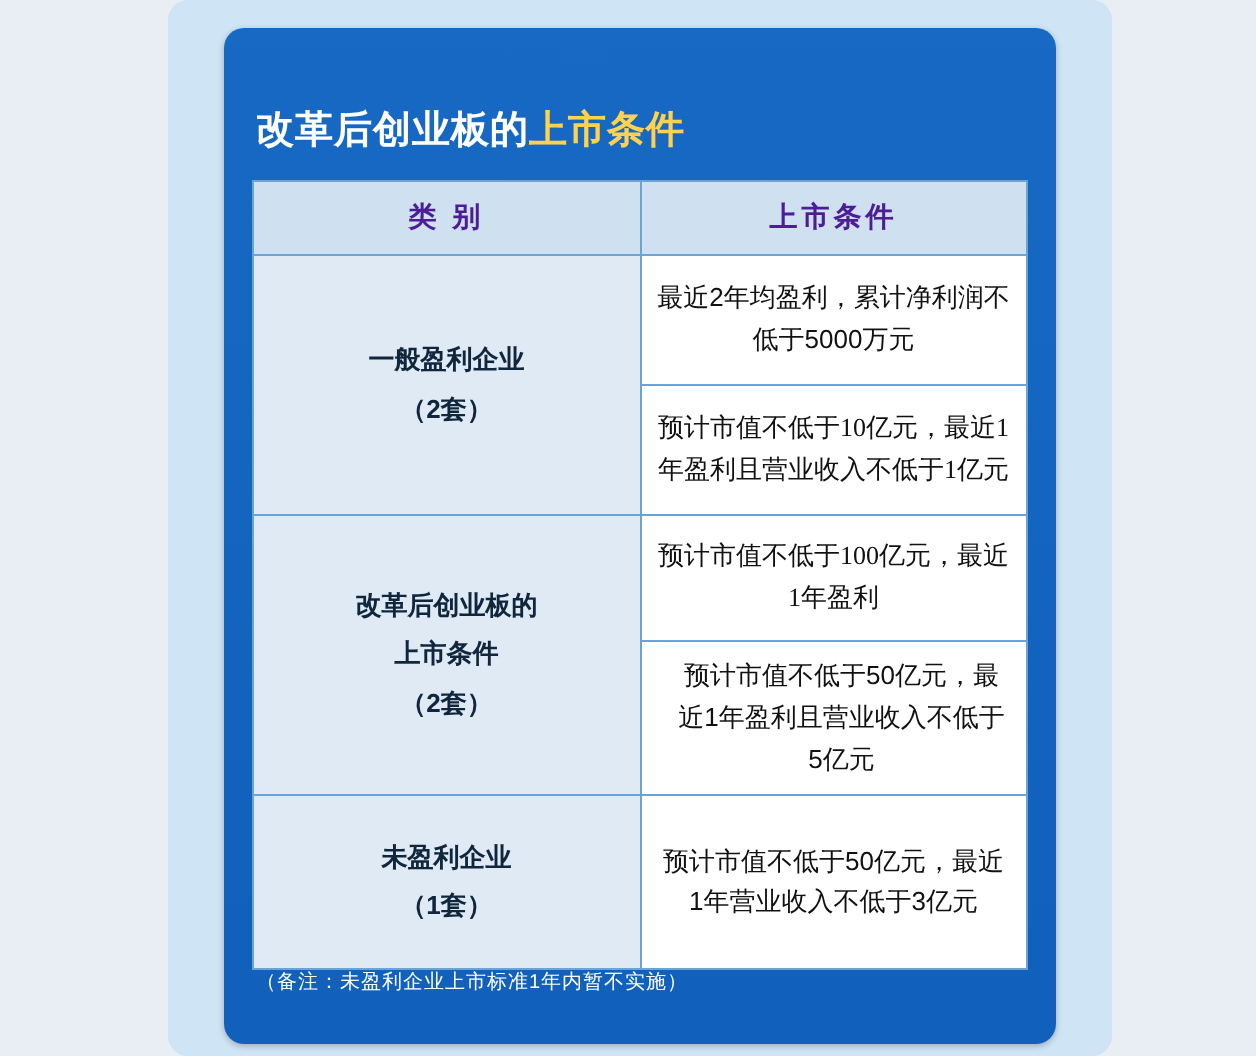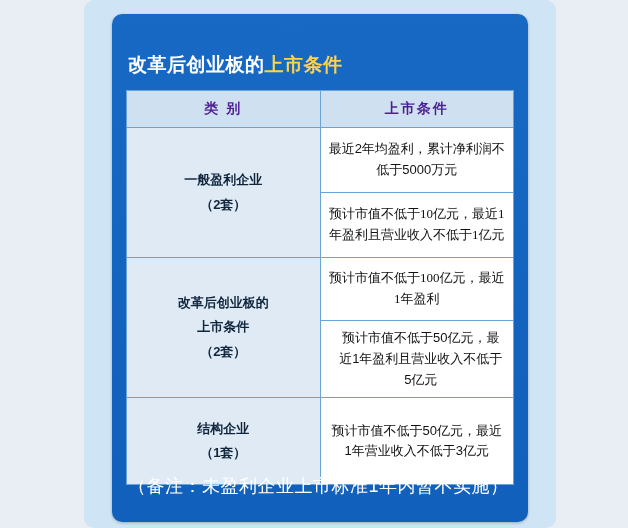--- a/index.html
+++ b/index.html
@@ -104,21 +104,21 @@
     text-align: center;
     line-height: 1.6;
     padding: 7px 8px;
   }
   .note {
     position: absolute;
     left: 16px;
     bottom: 24px;
     width: 394px;
     color: #ffffff;
-    font-size: 18px;
+    font-size: 10px;
     letter-spacing: 0.5px;
   }
 </style>
 </head>
 <body>
 
 <div id="stage">
   <div class="outer-frame"></div>
   <div class="card">
     <div class="pointer"></div>
@@ -153,21 +153,21 @@
             <div>（2套）</div>
           </td>
           <td class="cond-cell" style="height:48px;font-family:Liberation Serif, serif;">预计市值不低于100亿元，最近1年盈利</td>
         </tr>
         <tr>
           <td class="cond-cell" style="height:52px;padding-left:16px;">预计市值不低于50亿元，最近1年盈利且营业收入不低于5亿元</td>
         </tr>
 
         <tr>
           <td class="cat-cell">
-            <div>结构企业</div>
+            <div>未盈利企业</div>
             <div>（1套）</div>
           </td>
           <td class="cond-cell" style="height:72px;">预计市值不低于50亿元，最近1年营业收入不低于3亿元</td>
         </tr>
       </tbody>
     </table>
 
     <div class="note">（备注：未盈利企业上市标准1年内暂不实施）</div>
   </div>
 </div>

